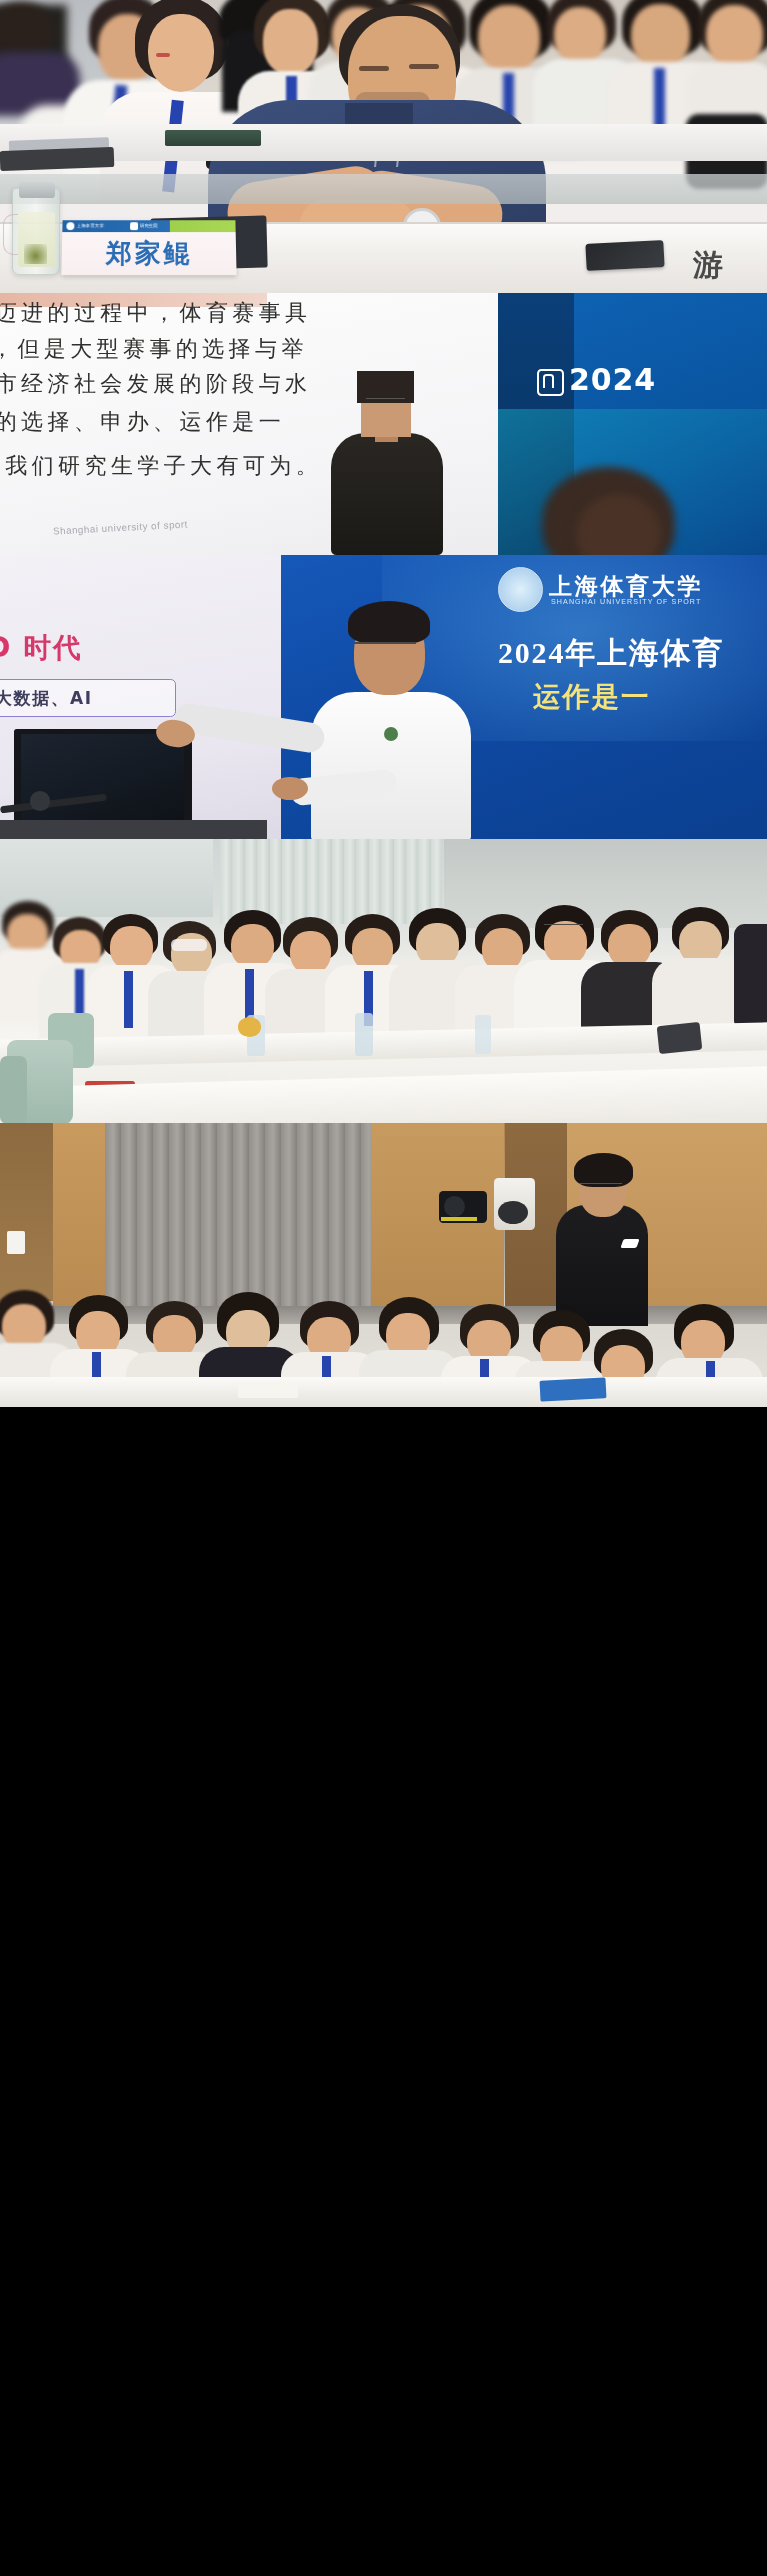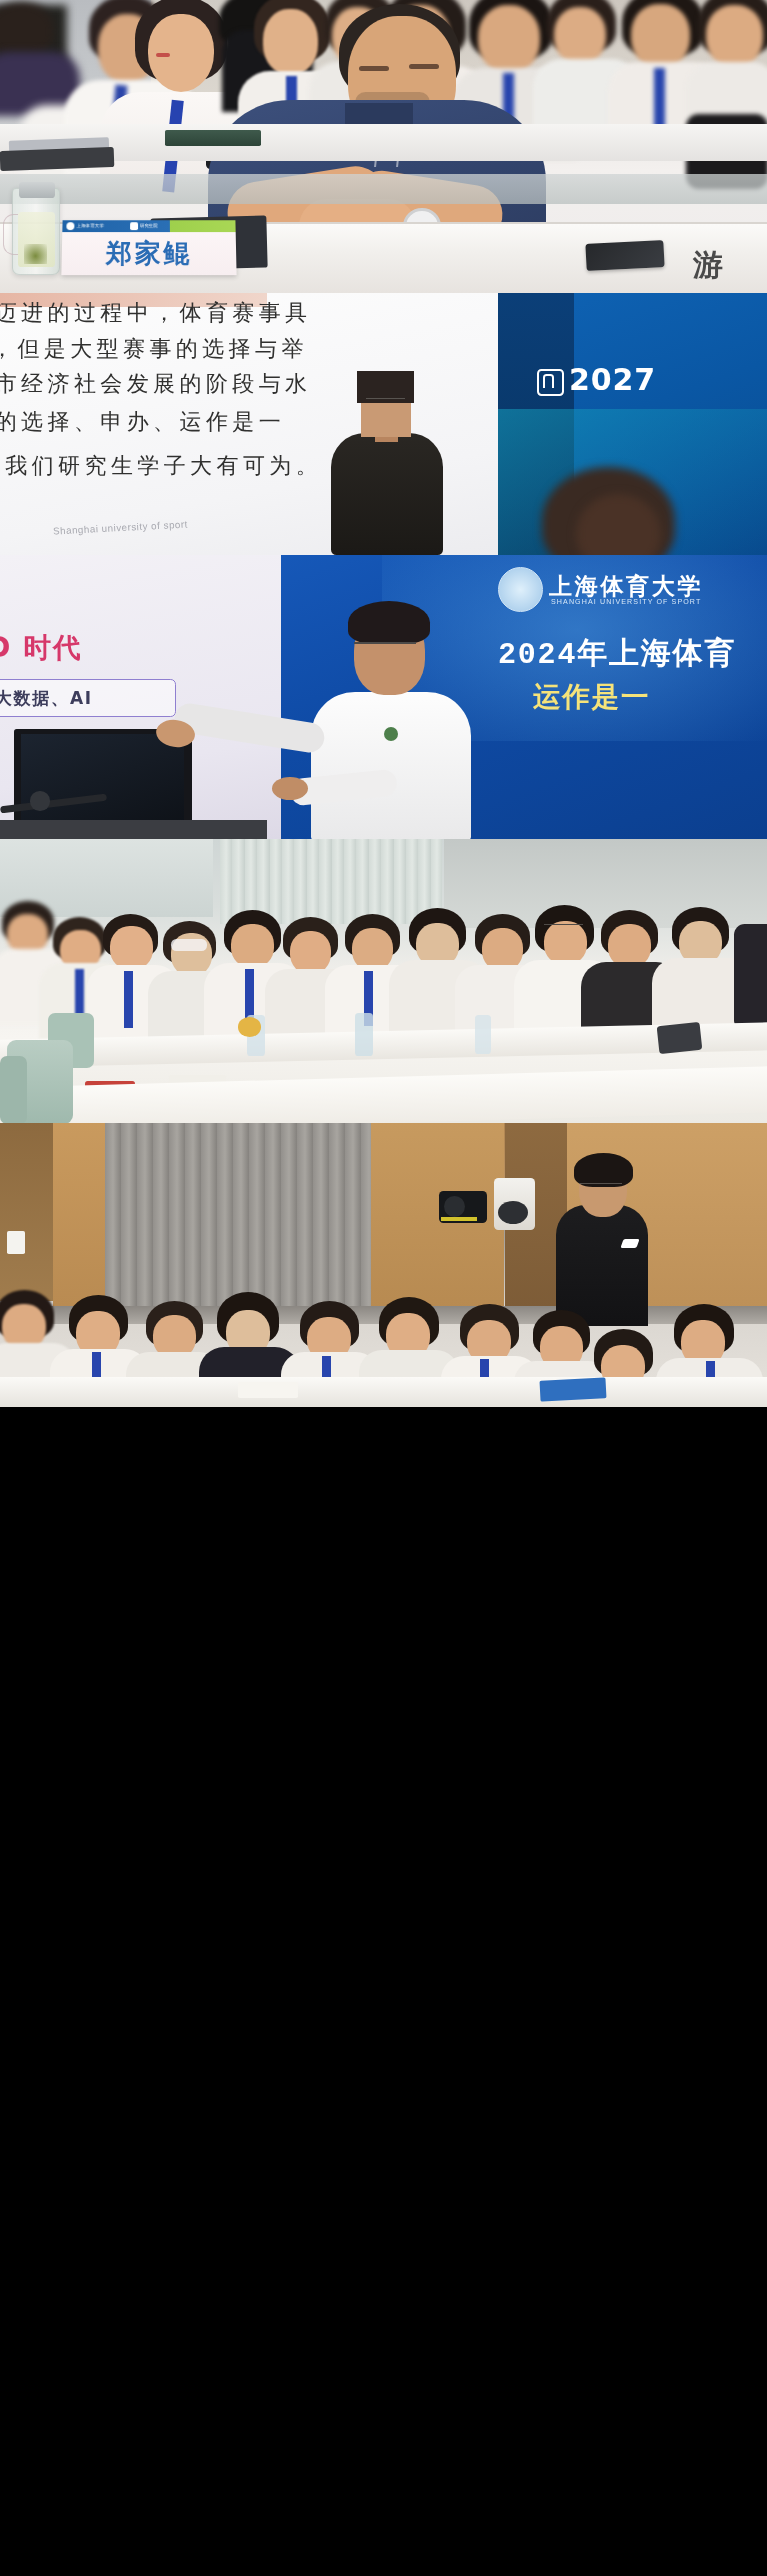--- a/index.html
+++ b/index.html
@@ -90,21 +90,21 @@
   .p3{background:#0f1830;}
   .p3 .projL{position:absolute;left:0;top:0;width:281px;height:284px;background:linear-gradient(170deg,#f3f1f6,#e9e6f0 70%,#ddd9e6);}
   .p3 .bigtext{position:absolute;left:-12.4px;top:75px;font-size:27.5px;font-weight:700;color:#d6386a;letter-spacing:1.8px;font-family:"DejaVu Sans",sans-serif;white-space:nowrap;}
   .p3 .pill{position:absolute;left:-16px;top:124px;width:190px;height:36px;border:1.8px solid #8f7fd0;border-radius:5.3px;background:rgba(255,255,255,.5);}
   .p3 .pilltext{position:absolute;left:-5.3px;top:132px;font-size:17px;font-weight:700;color:#3d3d5c;letter-spacing:1.8px;font-family:"DejaVu Sans",sans-serif;white-space:nowrap;}
   .p3 .blueR{position:absolute;left:281px;top:0;width:487px;height:284px;background:linear-gradient(160deg,#1658b8 0%,#0f4ba6 40%,#0b3f8f 100%);}
   .p3 .blueGlow{position:absolute;left:382px;top:-36px;width:391px;height:222px;background:radial-gradient(ellipse at 50% 50%,rgba(90,170,235,.45),rgba(10,70,150,0));}
   .p3 .emblem{position:absolute;left:498px;top:12.4px;width:43px;height:43px;border-radius:50%;background:radial-gradient(circle,#dff0fb,#9ec6e8);border:1.8px solid #cfe4f6;}
   .p3 .uniCN{position:absolute;left:549px;top:16px;font-size:23px;font-weight:700;color:#fff;letter-spacing:2.7px;font-family:"DejaVu Sans",sans-serif;white-space:nowrap;}
   .p3 .uniEN{position:absolute;left:551px;top:43px;font-size:7.1px;color:#d8e8f8;letter-spacing:1.1px;white-space:nowrap;}
-  .p3 .title1{position:absolute;left:498px;top:78px;font-size:30px;font-weight:700;color:#fff;letter-spacing:1.8px;font-family:Liberation Mono, monospace;white-space:nowrap;}
+  .p3 .title1{position:absolute;left:498px;top:78px;font-size:30px;font-weight:700;color:#fff;letter-spacing:1.8px;font-family:Liberation Serif, serif;white-space:nowrap;}
   .p3 .title2{position:absolute;left:533px;top:124px;font-size:27.5px;font-weight:700;color:#f5e37a;letter-spacing:1.8px;font-family:"DejaVu Sans",sans-serif;white-space:nowrap;}
   .p3 .monitor{position:absolute;left:14.2px;top:174px;width:178px;height:105px;background:#15161a;border-radius:2.7px;}
   .p3 .monScreen{position:absolute;left:21.3px;top:179px;width:163px;height:89px;background:linear-gradient(160deg,#1c2430,#0e1218);}
   .p3 .podium{position:absolute;left:0;top:265px;width:267px;height:19.5px;background:#3b3d42;}
   .p3 .mic{position:absolute;left:0px;top:245px;width:107px;height:7.1px;background:#26282c;border-radius:3.6px;transform:rotate(-7deg);}
   .p3 .micH{position:absolute;left:30px;top:236px;width:19.5px;height:19.5px;border-radius:50%;background:#33363b;}
   .p3 .spkBody3{position:absolute;left:311px;top:137px;width:160px;height:148px;background:linear-gradient(180deg,#fdfdfd,#e9e9ea);border-radius:44px 44px 3.6px 3.6px;}
   .p3 .spkHead3{position:absolute;left:354px;top:55px;width:71px;height:85px;border-radius:48% 48% 42% 42%;background:#c4916b;}
   .p3 .spkHair3{position:absolute;left:348px;top:46px;width:82px;height:43px;border-radius:50% 50% 30% 30%;background:#20191a;}
   .p3 .spkGl3{position:absolute;left:354px;top:87px;width:62px;height:9.8px;border-top:2.7px solid #4c4a48;}
@@ -260,21 +260,21 @@
     <div class="slideline sl2">，但是大型赛事的选择与举</div>
     <div class="slideline sl3">市经济社会发展的阶段与水</div>
     <div class="slideline sl4">的选择、申办、运作是一</div>
     <div class="slideline sl5">我们研究生学子大有可为。</div>
     <div class="footer">Shanghai university of sport</div>
 
     <div class="banner"></div>
     <div class="bnrDark"></div>
     <div class="bnrWave"></div>
     <div class="bnrIcon"></div>
-    <div class="bnrYear">2027</div>
+    <div class="bnrYear">2024</div>
 
     <div class="spkBody"></div>
     <div class="spkNeck"></div>
     <div class="spkHead"></div>
     <div class="spkHair"></div>
     <div class="spkGlass"></div>
 
     <div class="headBR blur4"></div>
     <div class="headBR2 blur4"></div>
   </div>

